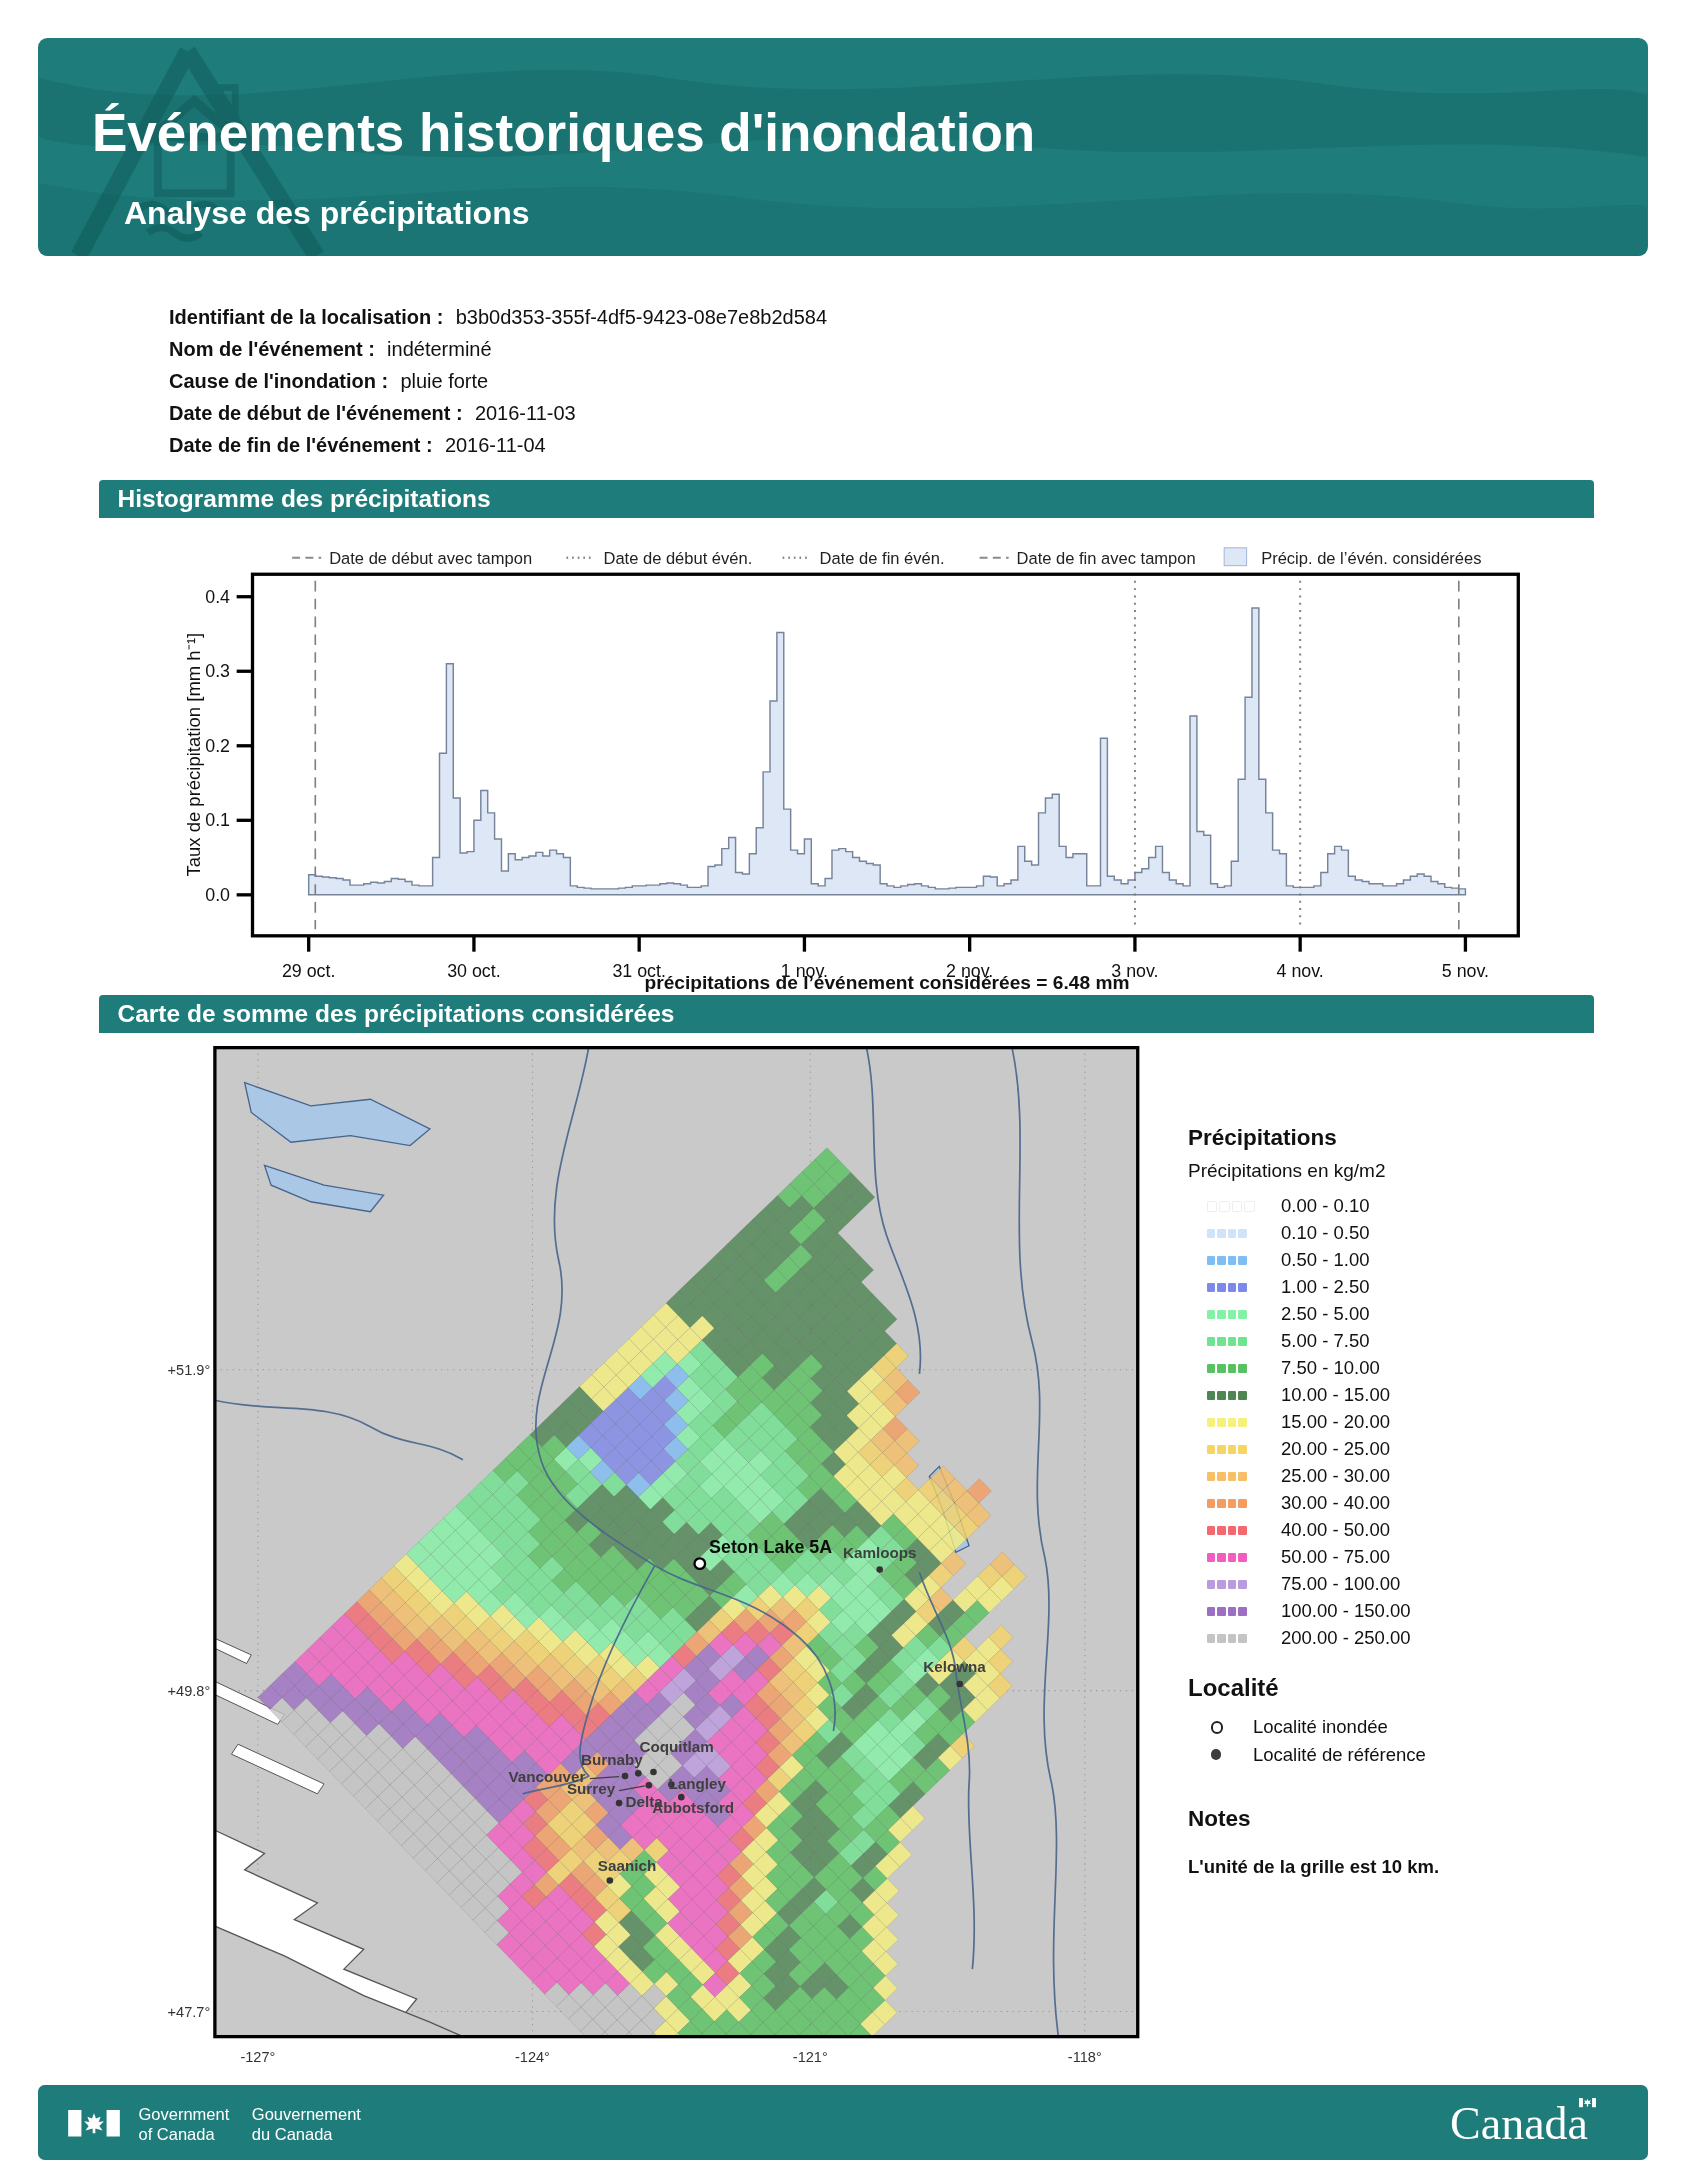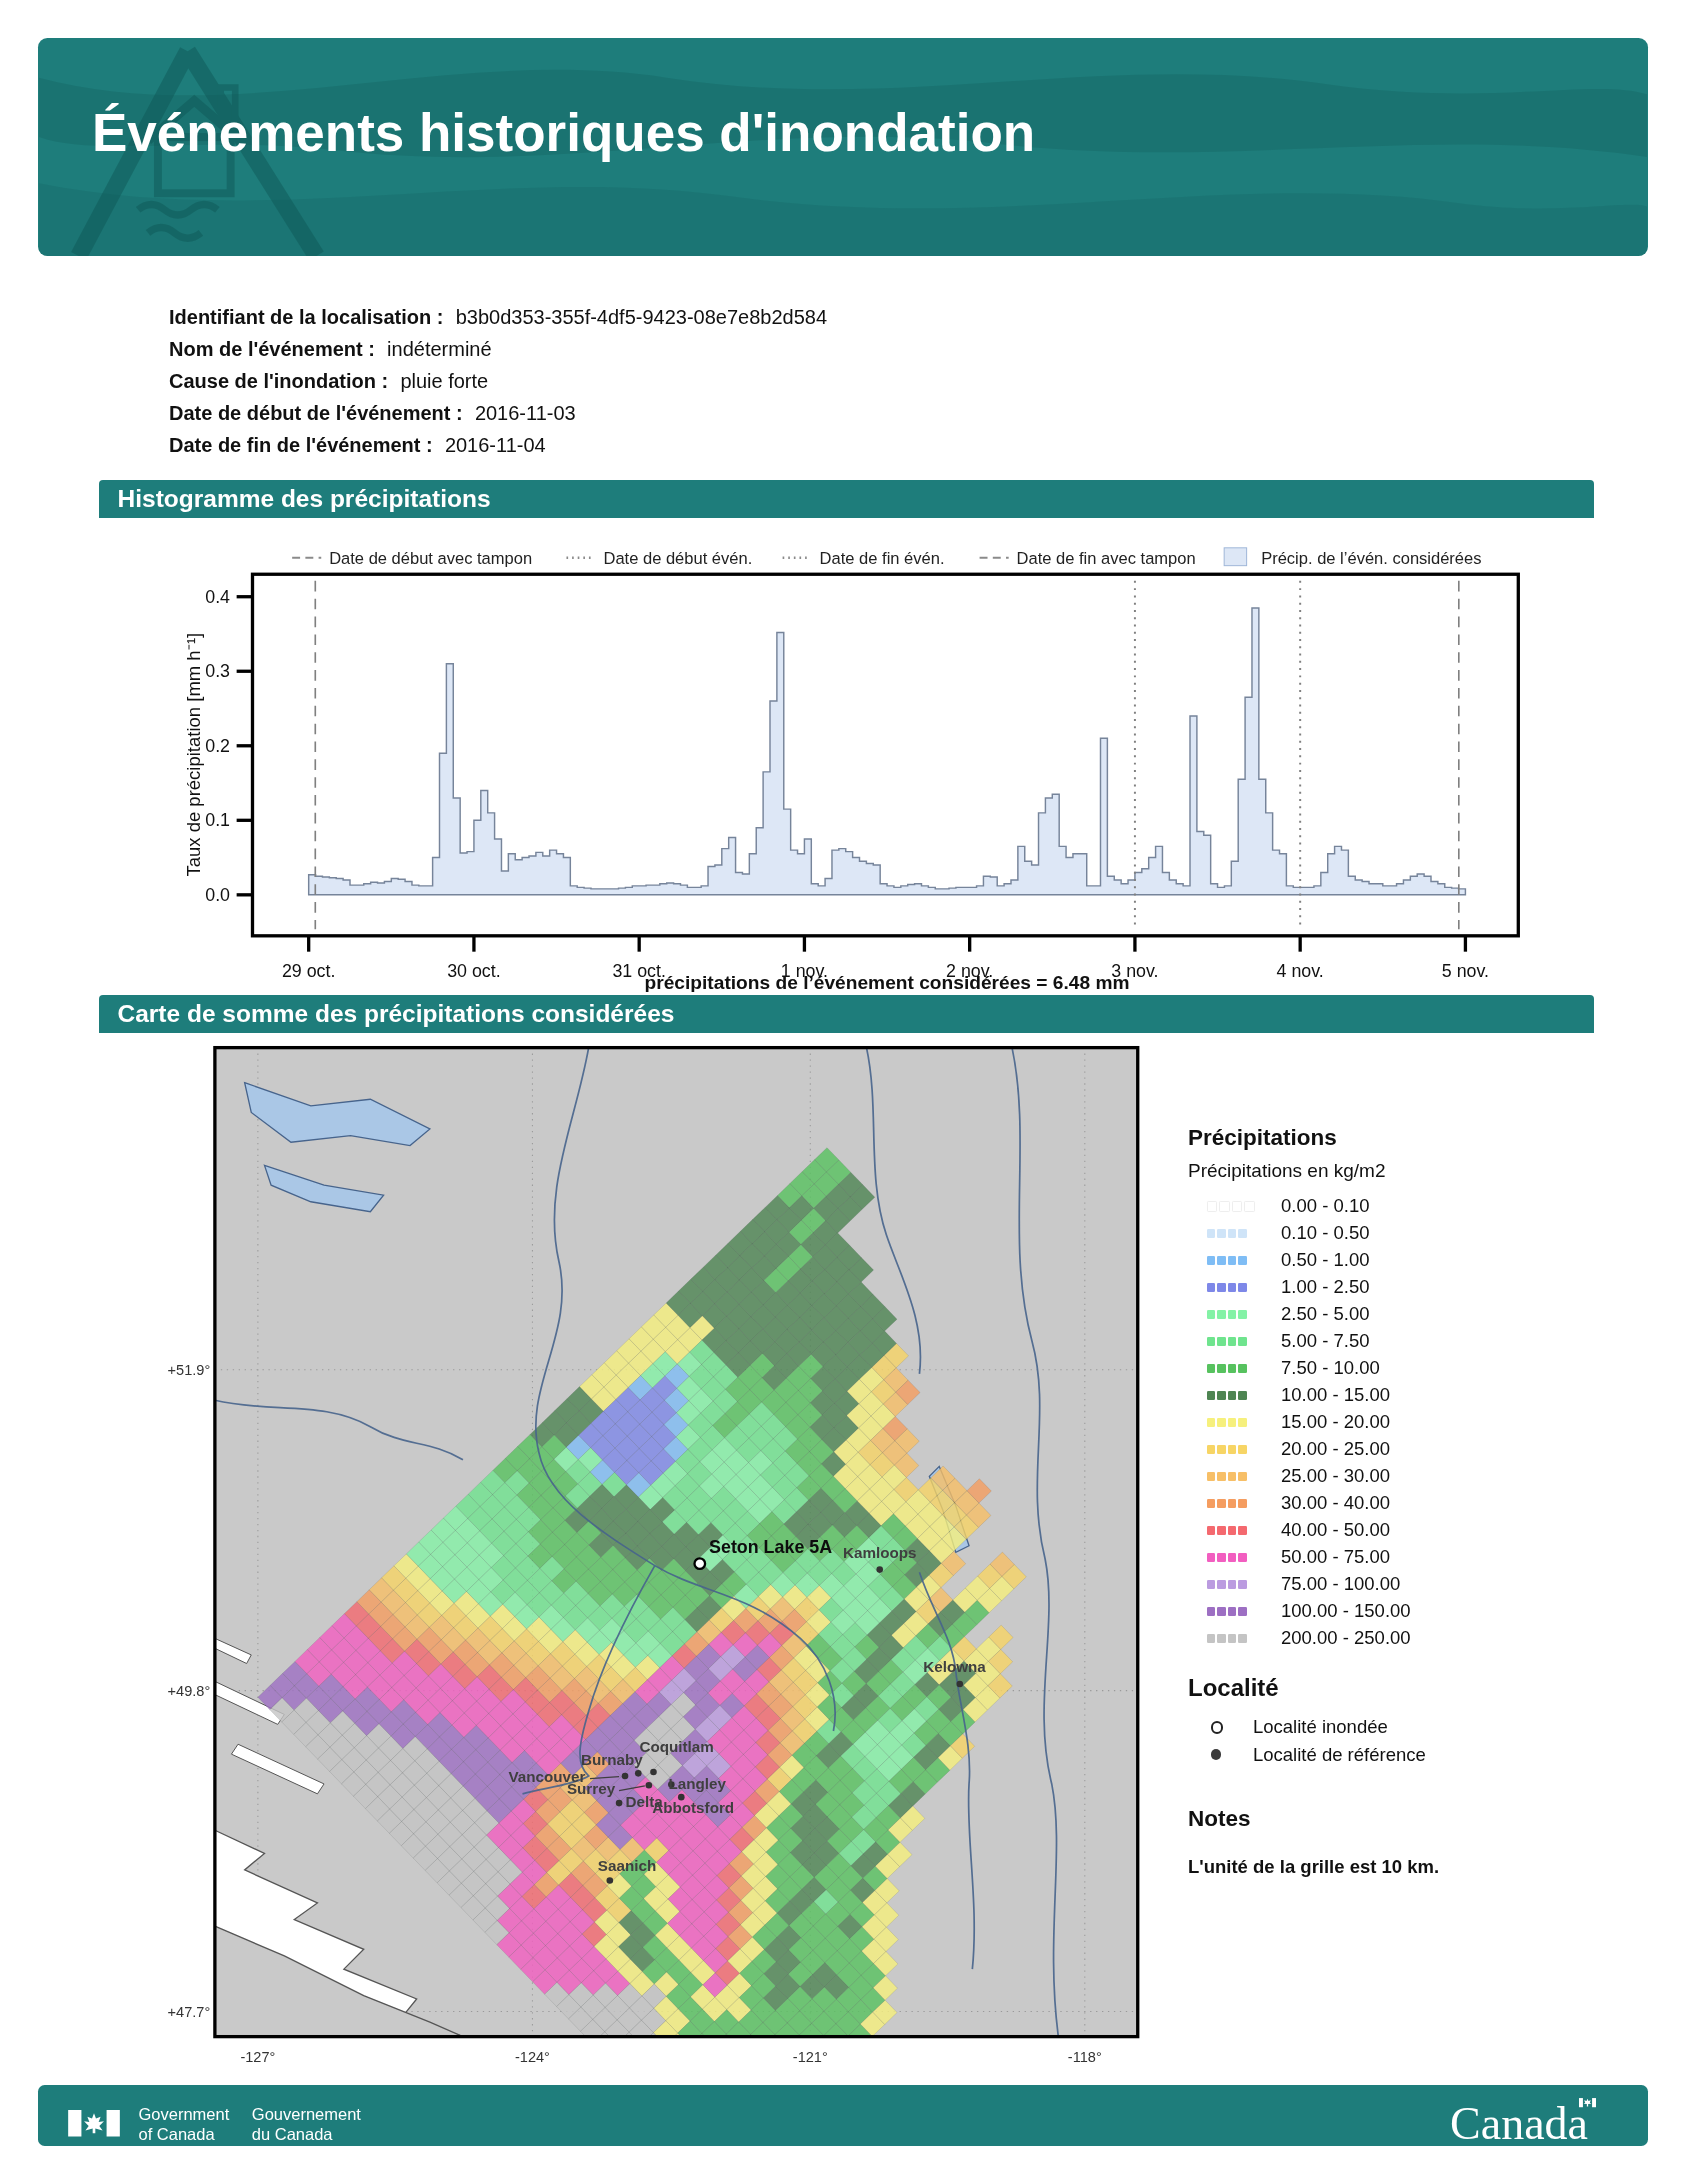--- a/index.html
+++ b/index.html
@@ -43,21 +43,21 @@
   .ml-loc-row{display:flex;align-items:center;height:28px;}
   .ml-marker{width:20px;height:20px;margin-left:18.5px;flex:none;position:relative;}
   .ml-marker span{position:absolute;left:4px;top:4px;width:10.6px;height:10.6px;border-radius:50%;}
   .ml-marker .open{border:2px solid #222;background:#fff;width:8.6px;height:8.6px;}
   .ml-marker .filled{background:#3c3c3c;}
   .ml-notes-title{font-size:22.5px;font-weight:bold;margin:37px 0 16px 0;}
   .ml-notes{font-size:18.5px;font-weight:bold;line-height:26px;width:370px;}
   .ml-notes2{font-size:18.5px;font-weight:bold;margin-top:24px;}
 
   
-  .footer{left:38px;top:2085px;width:1610px;height:61px;background:#1e7d7b;border-radius:6.6px;}
+  .footer{left:38px;top:2085px;width:1610px;height:75px;background:#1e7d7b;border-radius:6.6px;}
   .gov-block{position:absolute;left:30px;top:18.5px;display:flex;align-items:center;gap:18.5px;color:#fff;}
   .gov-cols{display:flex;gap:22.5px;}
   .gov-col{font-size:16.5px;line-height:20px;}
   .wordmark{position:absolute;right:60px;top:12px;color:#fff;
             font-family:"Liberation Serif",serif;font-size:46px;position:absolute;}
   .wordmark .miniflag{position:absolute;right:-8px;top:1.3px;}
 
   text{font-family:"Liberation Sans",sans-serif;}
 </style>
 </head>
@@ -70,20 +70,21 @@
     <g stroke="#0f5654" fill="none" opacity="0.45">
       <path d="M225,20 L420,330 M225,20 L60,330" stroke-width="26"></path>
       <rect x="180" y="150" width="110" height="85" stroke-width="12"></rect>
       <path d="M165,155 L235,95 L305,155" stroke-width="14"></path>
       <path d="M275,105 L275,75 L297,75 L297,125" stroke-width="10"></path>
       <path d="M150,260 q20,-16 40,0 q20,16 40,0 q20,-16 40,0" stroke-width="11"></path>
       <path d="M165,295 q20,-16 40,0 q20,16 40,0" stroke-width="11"></path>
     </g>
   </svg>
   <div class="page-title">Événements historiques d'inondation</div>
+  <div class="page-subtitle">Analyse des précipitations</div>
 </div>
 
 <div class="abs meta">
   <div class="meta-row">
     <span class="meta-label">Identifiant de la localisation :</span>
     <span class="meta-value">b3b0d353-355f-4df5-9423-08e7e8b2d584</span>
   </div>
   <div class="meta-row">
     <span class="meta-label">Nom de l'événement :</span>
     <span class="meta-value">indéterminé</span>

